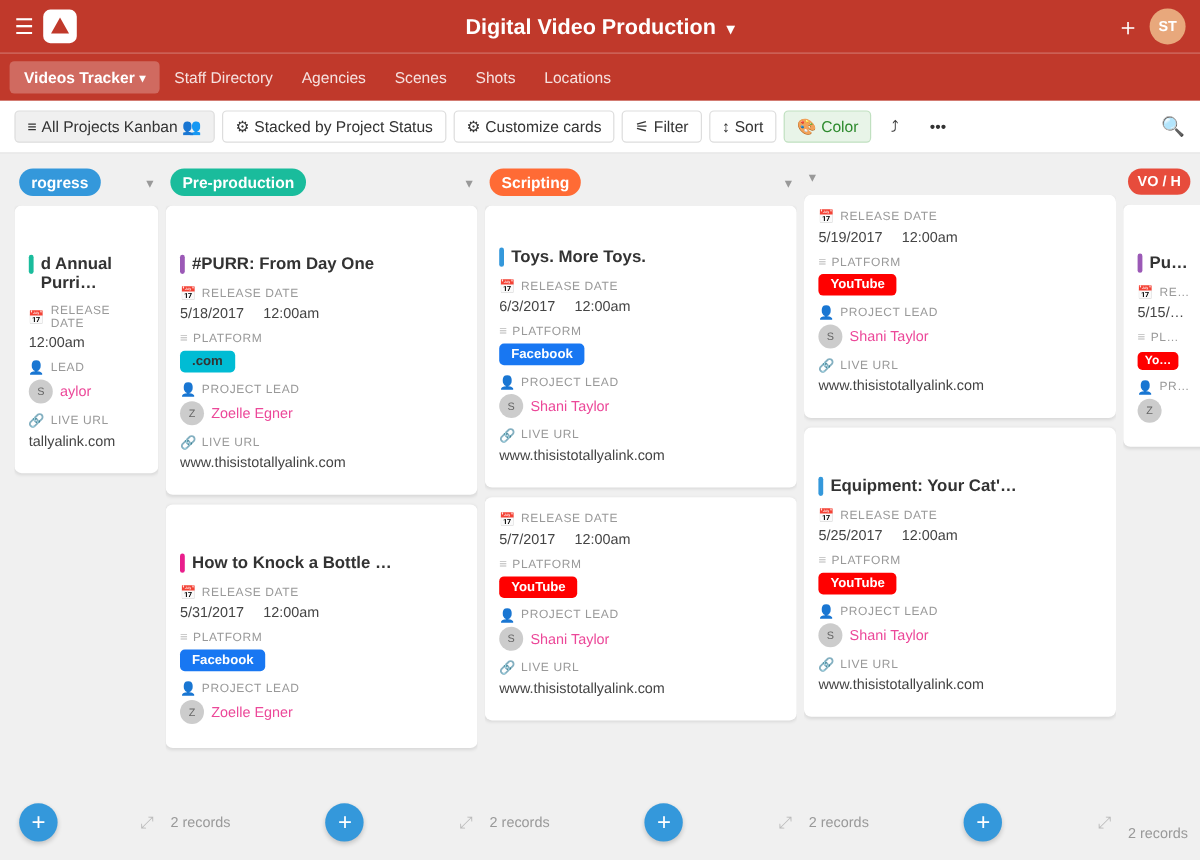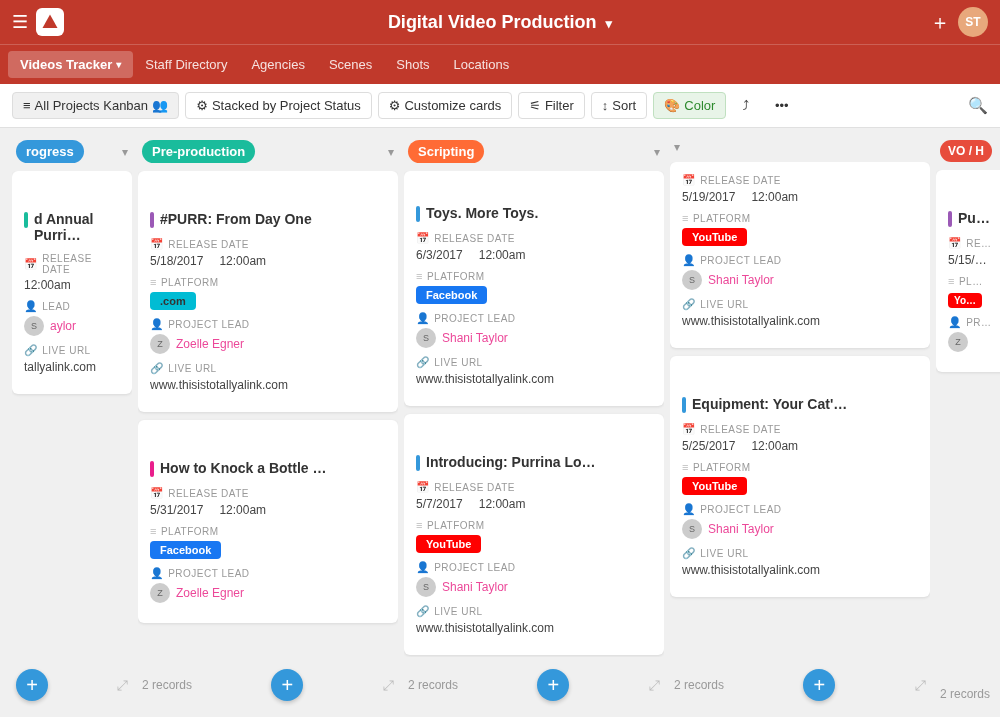--- a/index.html
+++ b/index.html
@@ -525,24 +525,20 @@
         <div class="card-field">
           <div class="card-field-label">
             <span class="field-icon">🔗</span>
             <span>LIVE URL</span>
           </div>
           <div class="live-url">www.thisistotallyalink.com</div>
         </div>
       </div>
 
       <div class="card">
-        <div class="card-title">
-          <div class="card-color-bar bar-blue"></div>
-          <span>Introducing: Purrina Lo…</span>
-        </div>
         <div class="card-field">
           <div class="card-field-label">
             <span class="field-icon">📅</span>
             <span>RELEASE DATE</span>
           </div>
           <div class="card-field-value date-row">
             <span>5/7/2017</span>
             <span>12:00am</span>
           </div>
         </div>

